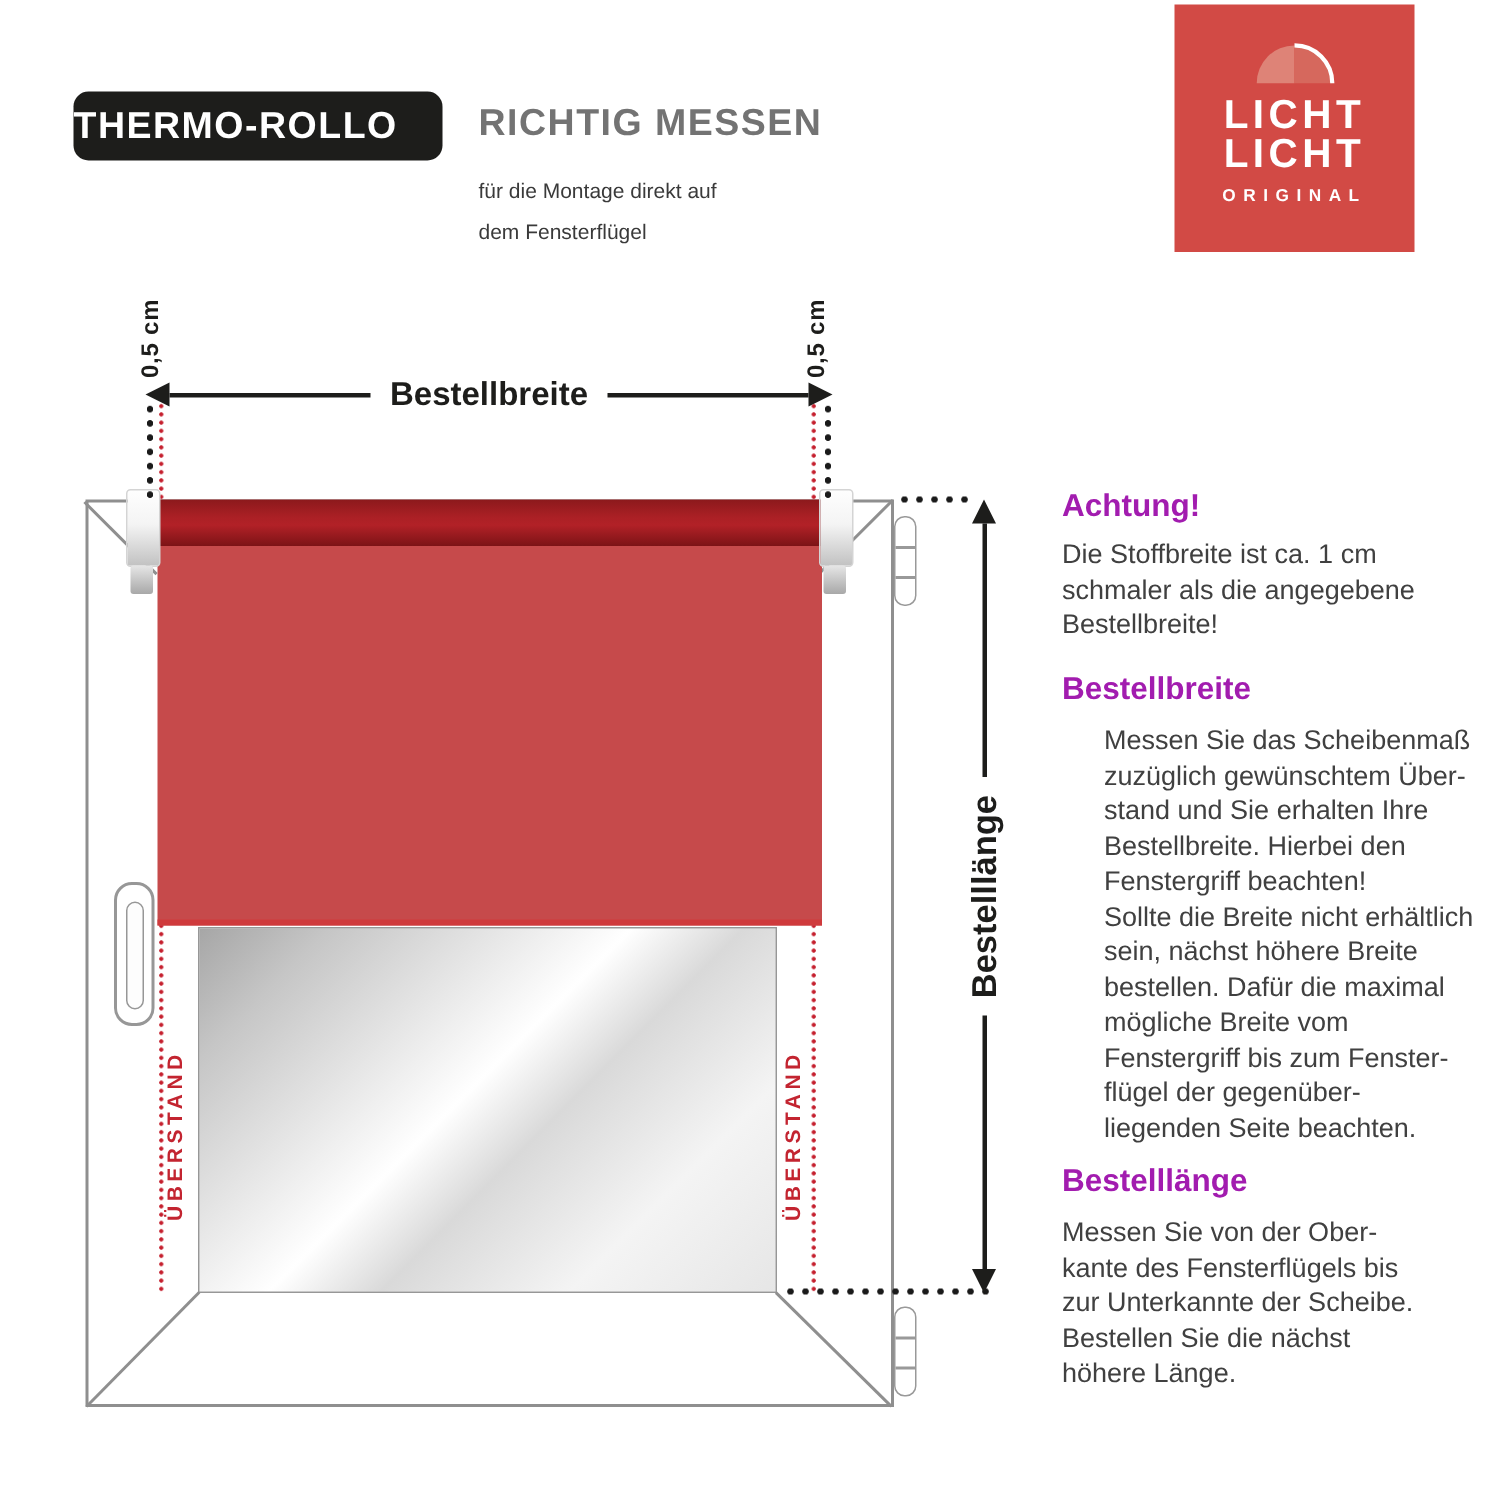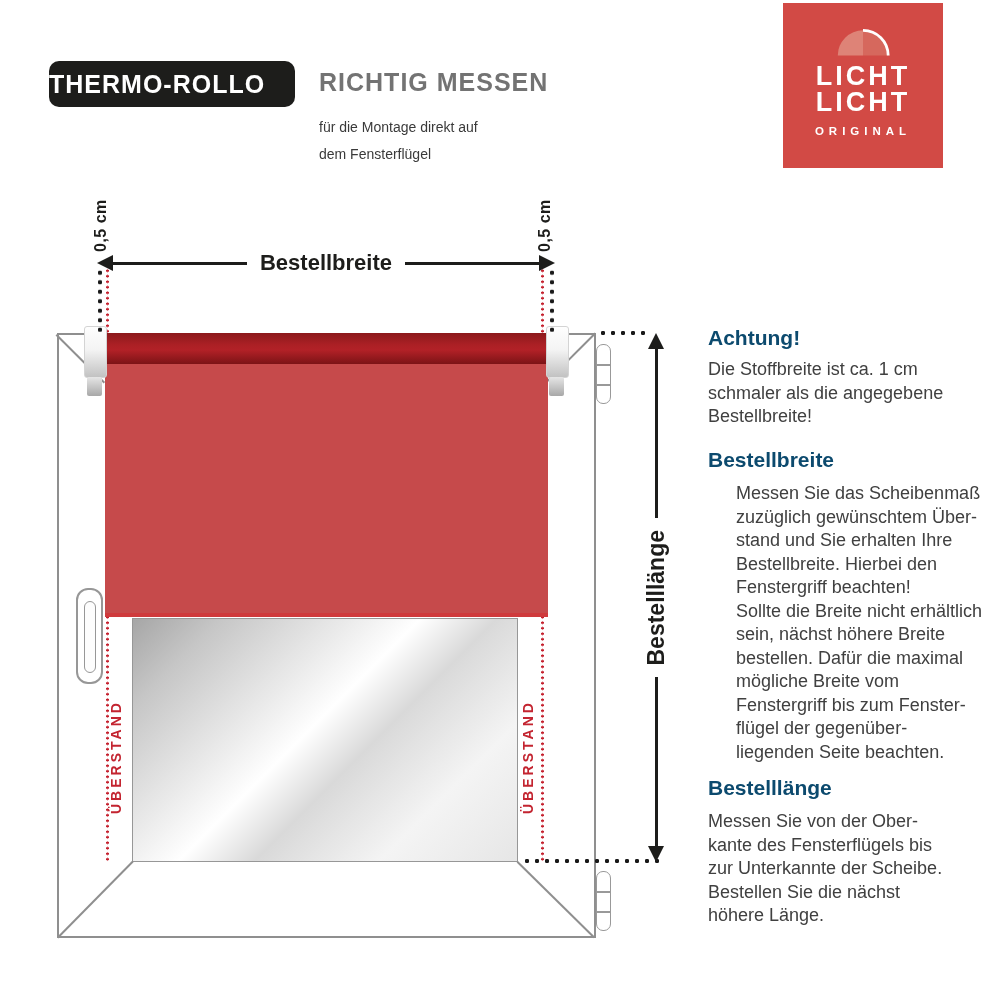--- a/index.html
+++ b/index.html
@@ -78,21 +78,21 @@
   .tri-up   { border-left:8px solid transparent; border-right:8px solid transparent; border-bottom:16px solid #1d1d1b; }
   .tri-down { border-left:8px solid transparent; border-right:8px solid transparent; border-top:16px solid #1d1d1b; }
   .v-arrow .lbl { writing-mode:vertical-rl; transform:rotate(180deg); font-weight:bold; font-size:23px; color:#1d1d1b;
     padding:12px 0; white-space:nowrap; }
 
   .vtext { writing-mode:vertical-rl; transform:rotate(180deg); white-space:nowrap; z-index:5; }
   .offset-lbl { font-size:16px; font-weight:600; color:#1d1d1b; letter-spacing:0.5px; }
   .ueberstand { font-size:14px; font-weight:bold; color:#c32430; letter-spacing:3px; }
 
   
-  .info-h { left:708px; width:270px; font-size:21px; font-weight:bold; color:#0c4a6e; z-index:6; }
+  .info-h { left:708px; width:270px; font-size:21px; font-weight:bold; color:#a21caf; z-index:6; }
   .info-p { left:708px; width:270px; font-size:18px; line-height:23.5px; color:#404040; z-index:6; }
 </style>
 </head>
 <body>
 
 <div class="canvas">
 
   <div class="abs badge">
     <span>THERMO-ROLLO</span>
   </div>

